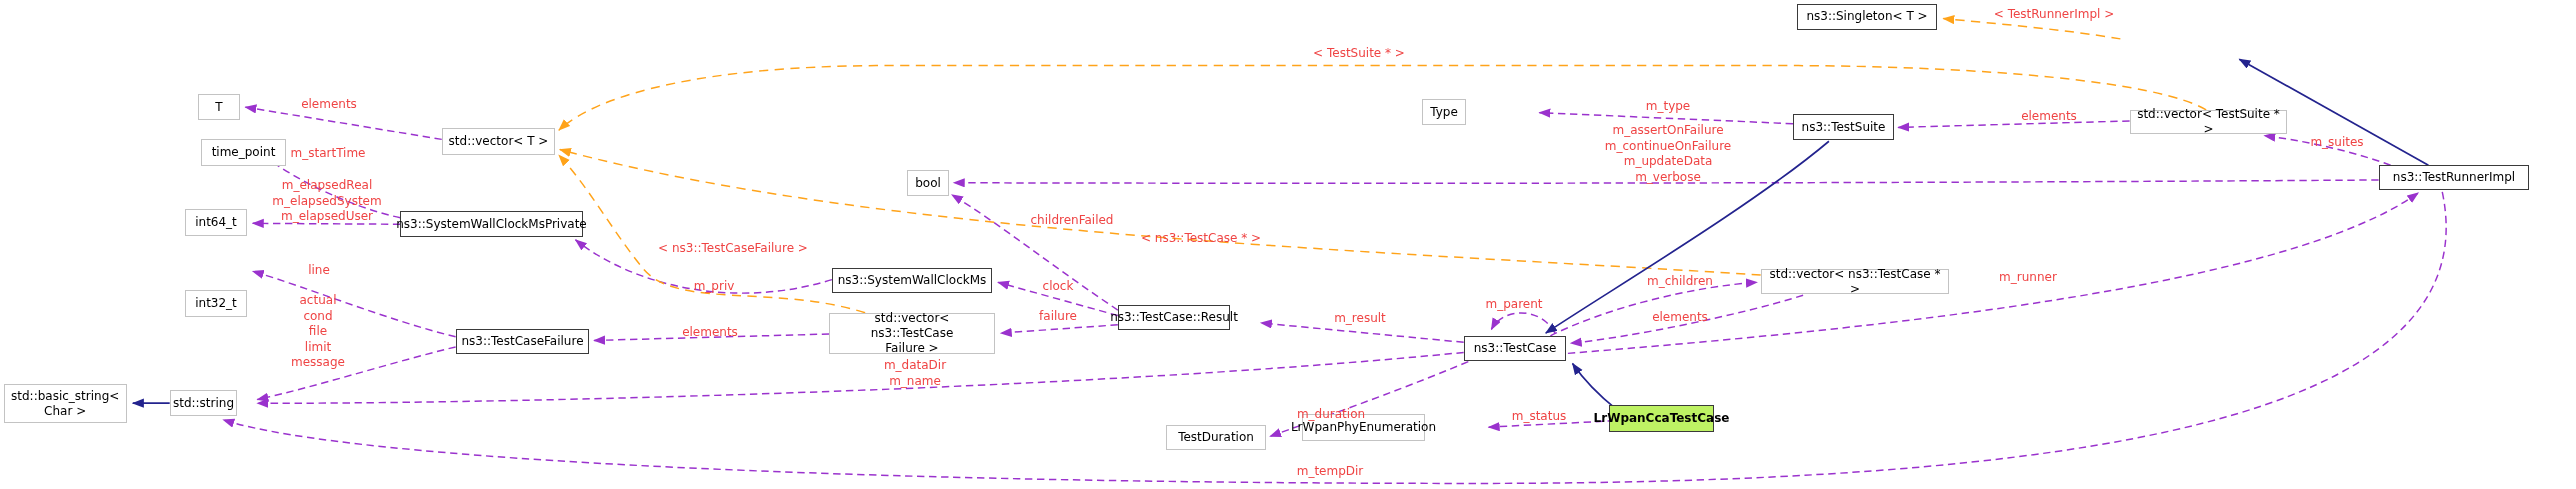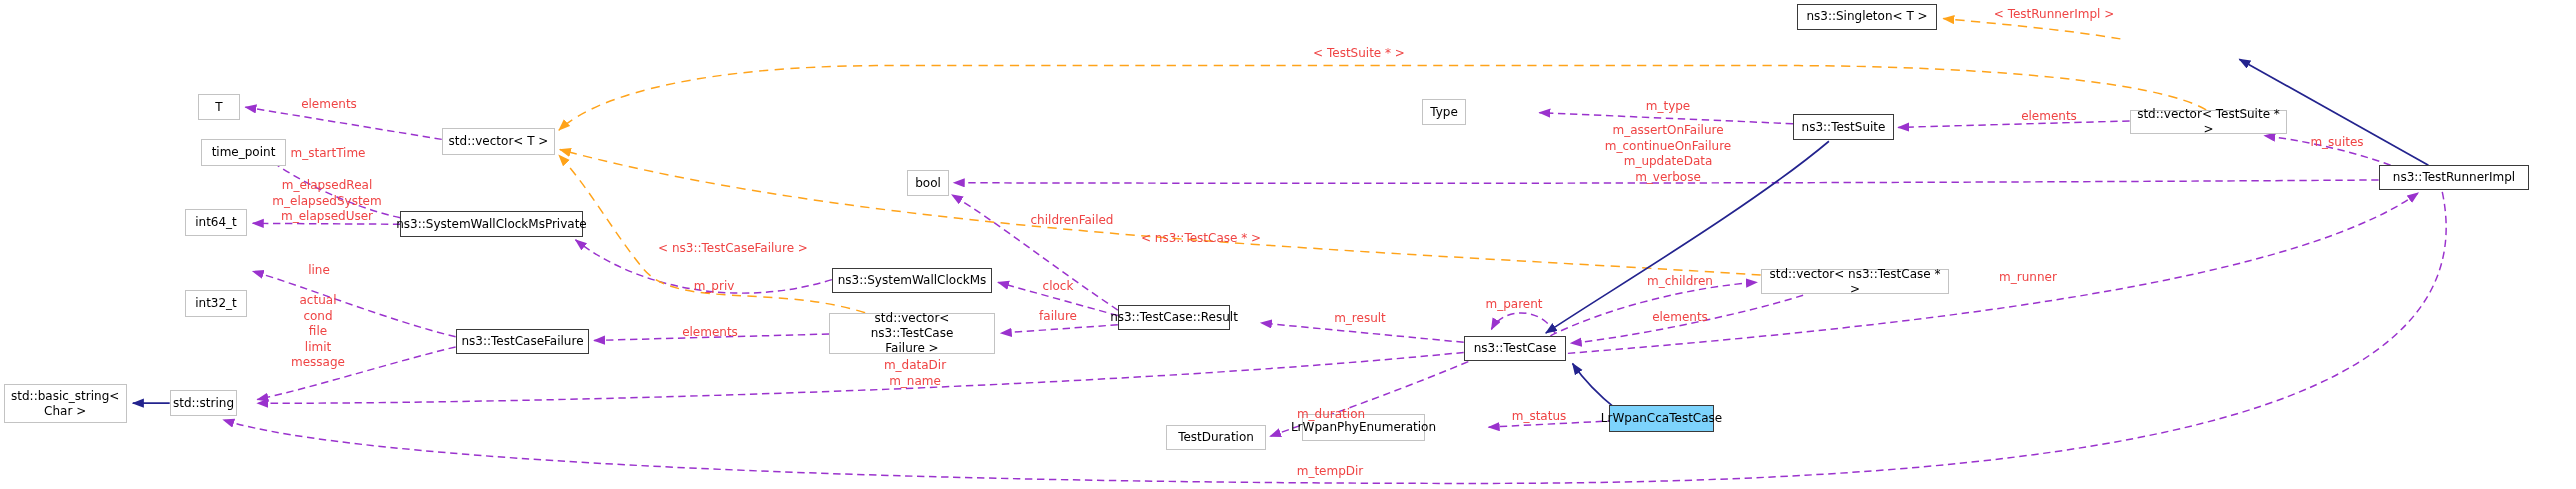--- a/index.html
+++ b/index.html
@@ -17,21 +17,21 @@
     background:#ffffff;
     display:flex;align-items:center;justify-content:center;
     text-align:center;
     font-size:12px;line-height:1.25;color:#000000;
     white-space:pre-line;
     padding:0.9px 5.5px;
     z-index:2;
   }
   .node.documented{border:1.5px solid #3a3a3a;}
   .node.external{border:0.9px solid #c3c3c3;}
-  .node.current{border:1.5px solid #3a3a3a;background:#7dd3fc;font-weight:normal;}
+  .node.current{border:1.5px solid #3a3a3a;background:#bef264;font-weight:bold;}
   .elabel{
     position:absolute;
     transform:translate(-50%,-50%);
     font-size:12px;line-height:1.3;color:#ef4444;
     text-align:center;white-space:pre-line;
     z-index:3;
   }
 </style>
 </head>
 <body>

